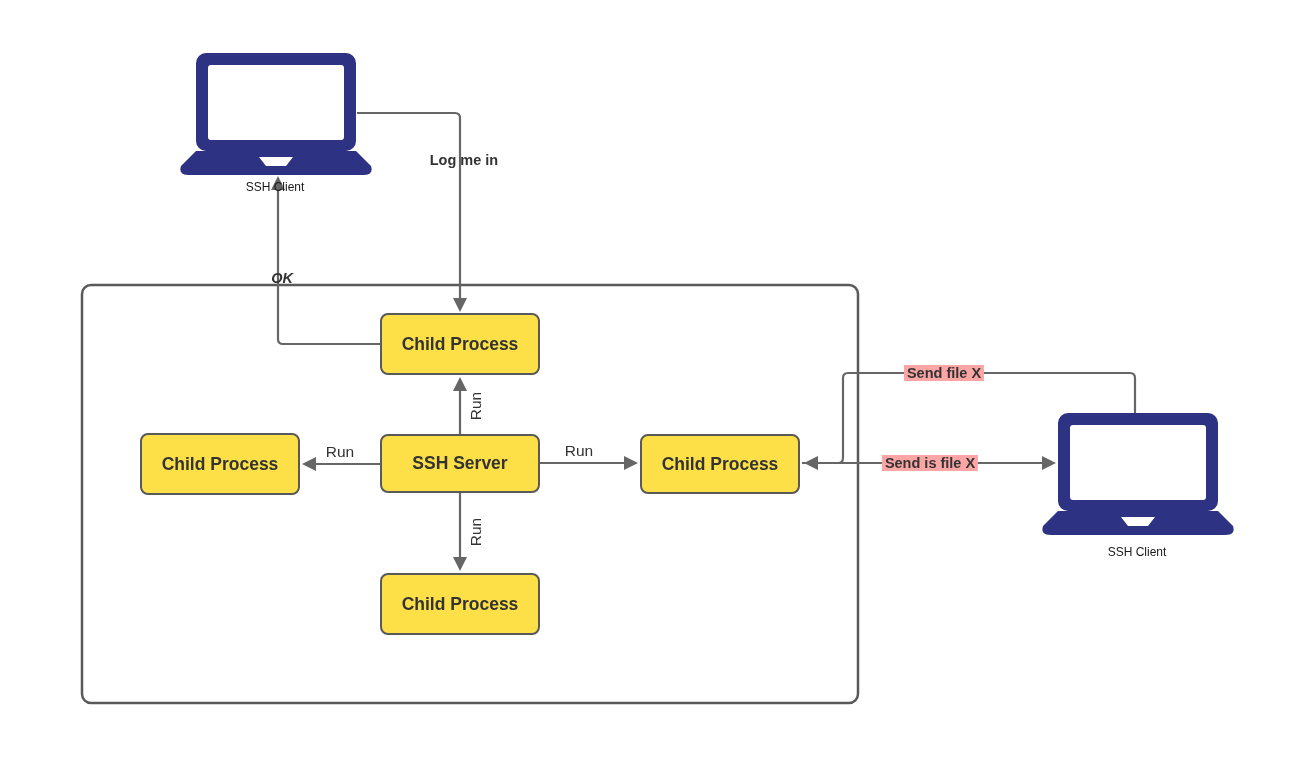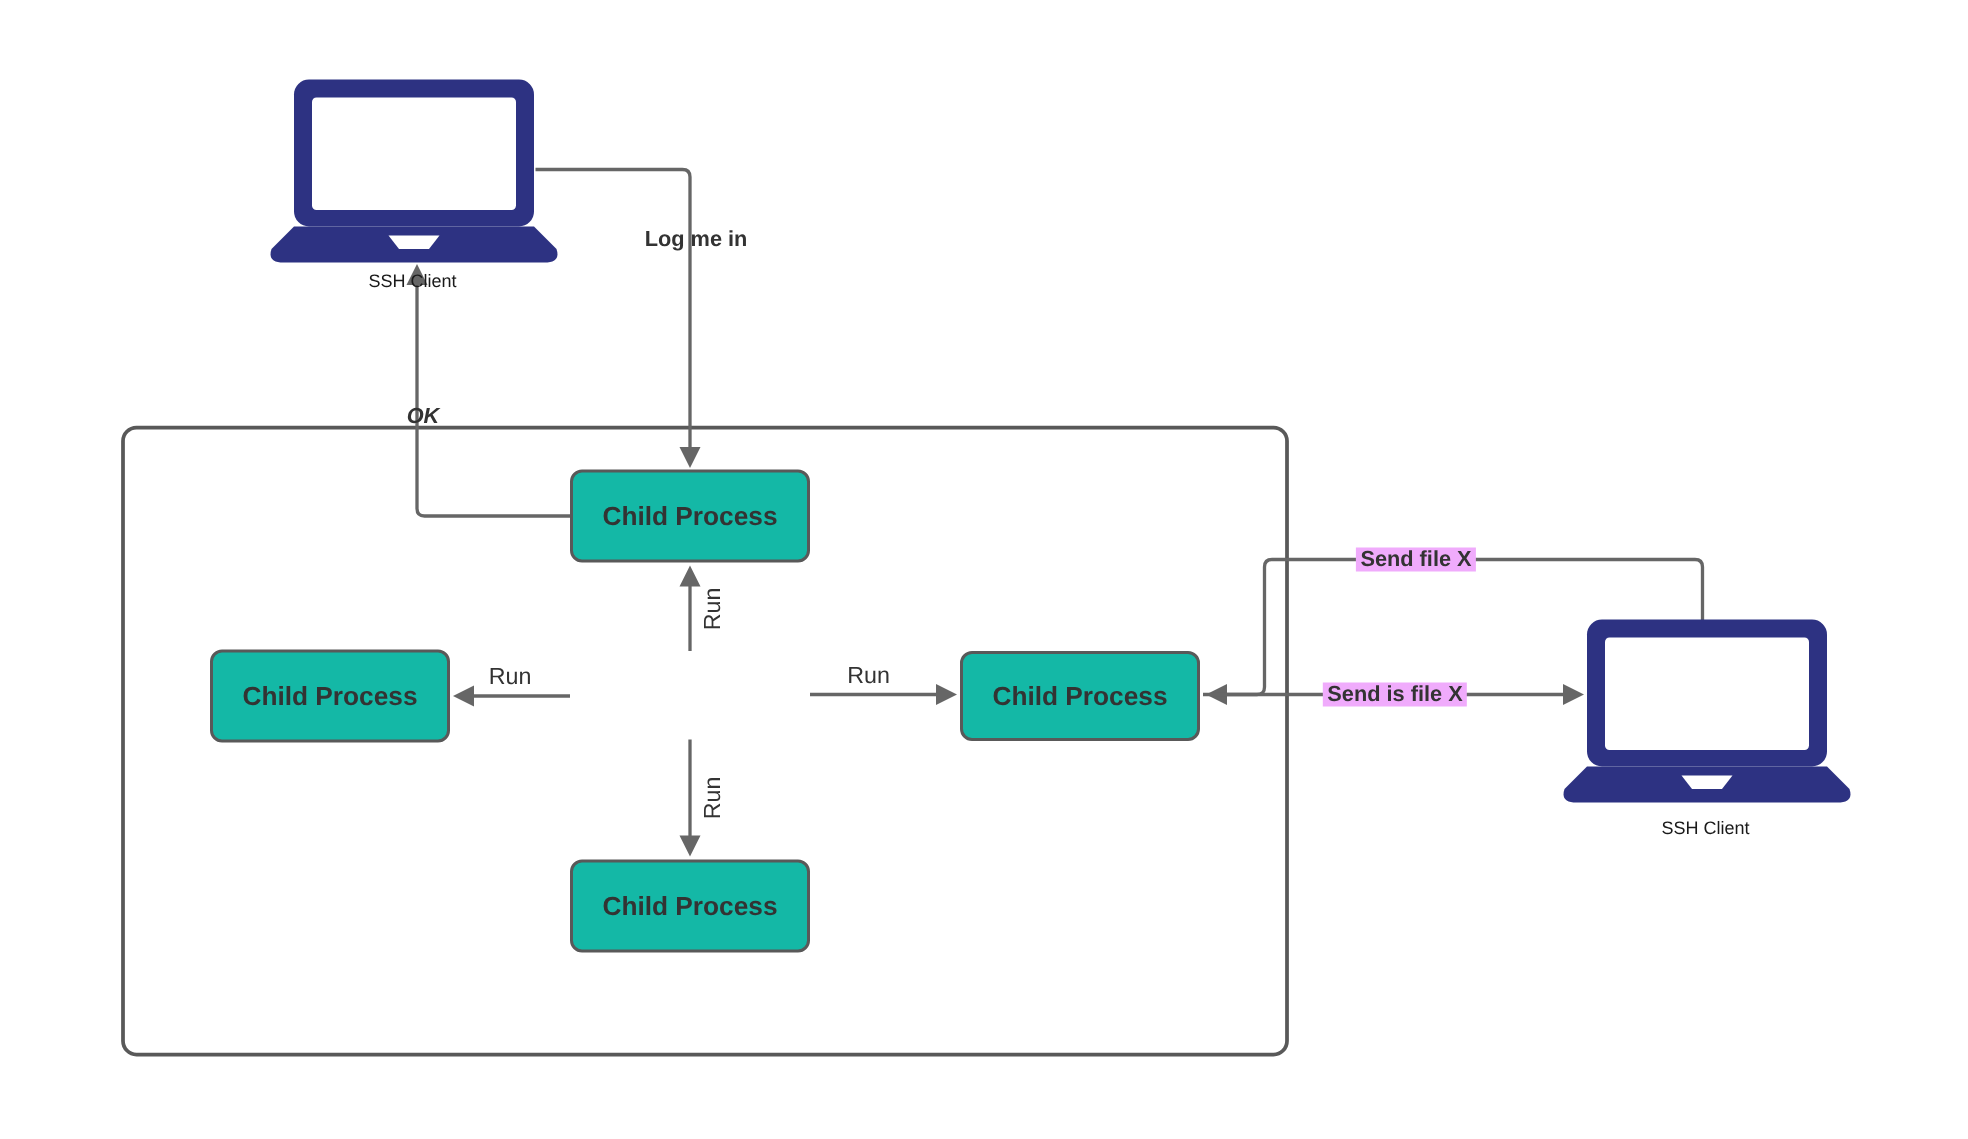--- a/index.html
+++ b/index.html
@@ -18,42 +18,42 @@
   .wires {
     position: absolute;
     left: 0;
     top: 0;
     width: 1312px;
     height: 759px;
   }
   .node {
     position: absolute;
     box-sizing: border-box;
-    background: #14b8a6;
+    background: #fde047;
     border: 2.5px solid #595959;
     border-radius: 8px;
     display: flex;
     align-items: center;
     justify-content: center;
     font-weight: bold;
     font-size: 17.5px;
     color: #333333;
     white-space: nowrap;
   }
   .lbl {
     position: absolute;
     transform: translate(-50%, -50%);
     white-space: nowrap;
     color: #333333;
   }
   .lbl.bold { font-weight: bold; font-size: 14.5px; }
   .lbl.plain { font-weight: normal; font-size: 12px; color: #1a1a1a; }
   .lbl.run { font-weight: normal; font-size: 15.5px; color: #333333; }
   .lbl.vert { transform: translate(-50%, -50%) rotate(-90deg); }
-  .lbl.onwire { background: #f0abfc; padding: 0 3px; }
+  .lbl.onwire { background: #fca5a5; padding: 0 3px; }
 </style>
 </head>
 <body>
 
 <div class="canvas">
 
   <svg class="wires" viewBox="0 0 1312 759">
 
     <rect x="82" y="285" width="776" height="418" rx="9" fill="none" stroke-width="2.5" stroke="#595959"></rect>
 
@@ -93,20 +93,21 @@
       <rect x="30" y="12" width="136" height="75" rx="3" fill="#ffffff"></rect>
       <path d="M18 98 H178 L193 113 Q196 122 185 122 H11 Q0 122 3 113 Z" fill="#2d3282"></path>
       <path d="M81 104 H115 L108 113 H88 Z" fill="#ffffff"></path>
     </g>
   </svg>
 
   <div class="node" style="left:380px; top:313px; width:160px; height:62px;">Child Process</div>
 
   <div class="node" style="left:140px; top:433px; width:160px; height:62px;">Child Process</div>
 
+  <div class="node" style="left:380px; top:434px; width:160px; height:59px;">SSH Server</div>
 
   <div class="node" style="left:640px; top:434px; width:160px; height:60px;">Child Process</div>
 
   <div class="node" style="left:380px; top:573px; width:160px; height:62px;">Child Process</div>
 
   <div class="lbl plain" style="left:275px; top:187px;">SSH Client</div>
 
   <div class="lbl plain" style="left:1137px; top:552px;">SSH Client</div>
 
   <div class="lbl bold" style="left:464px; top:160px;">Log me in</div>

